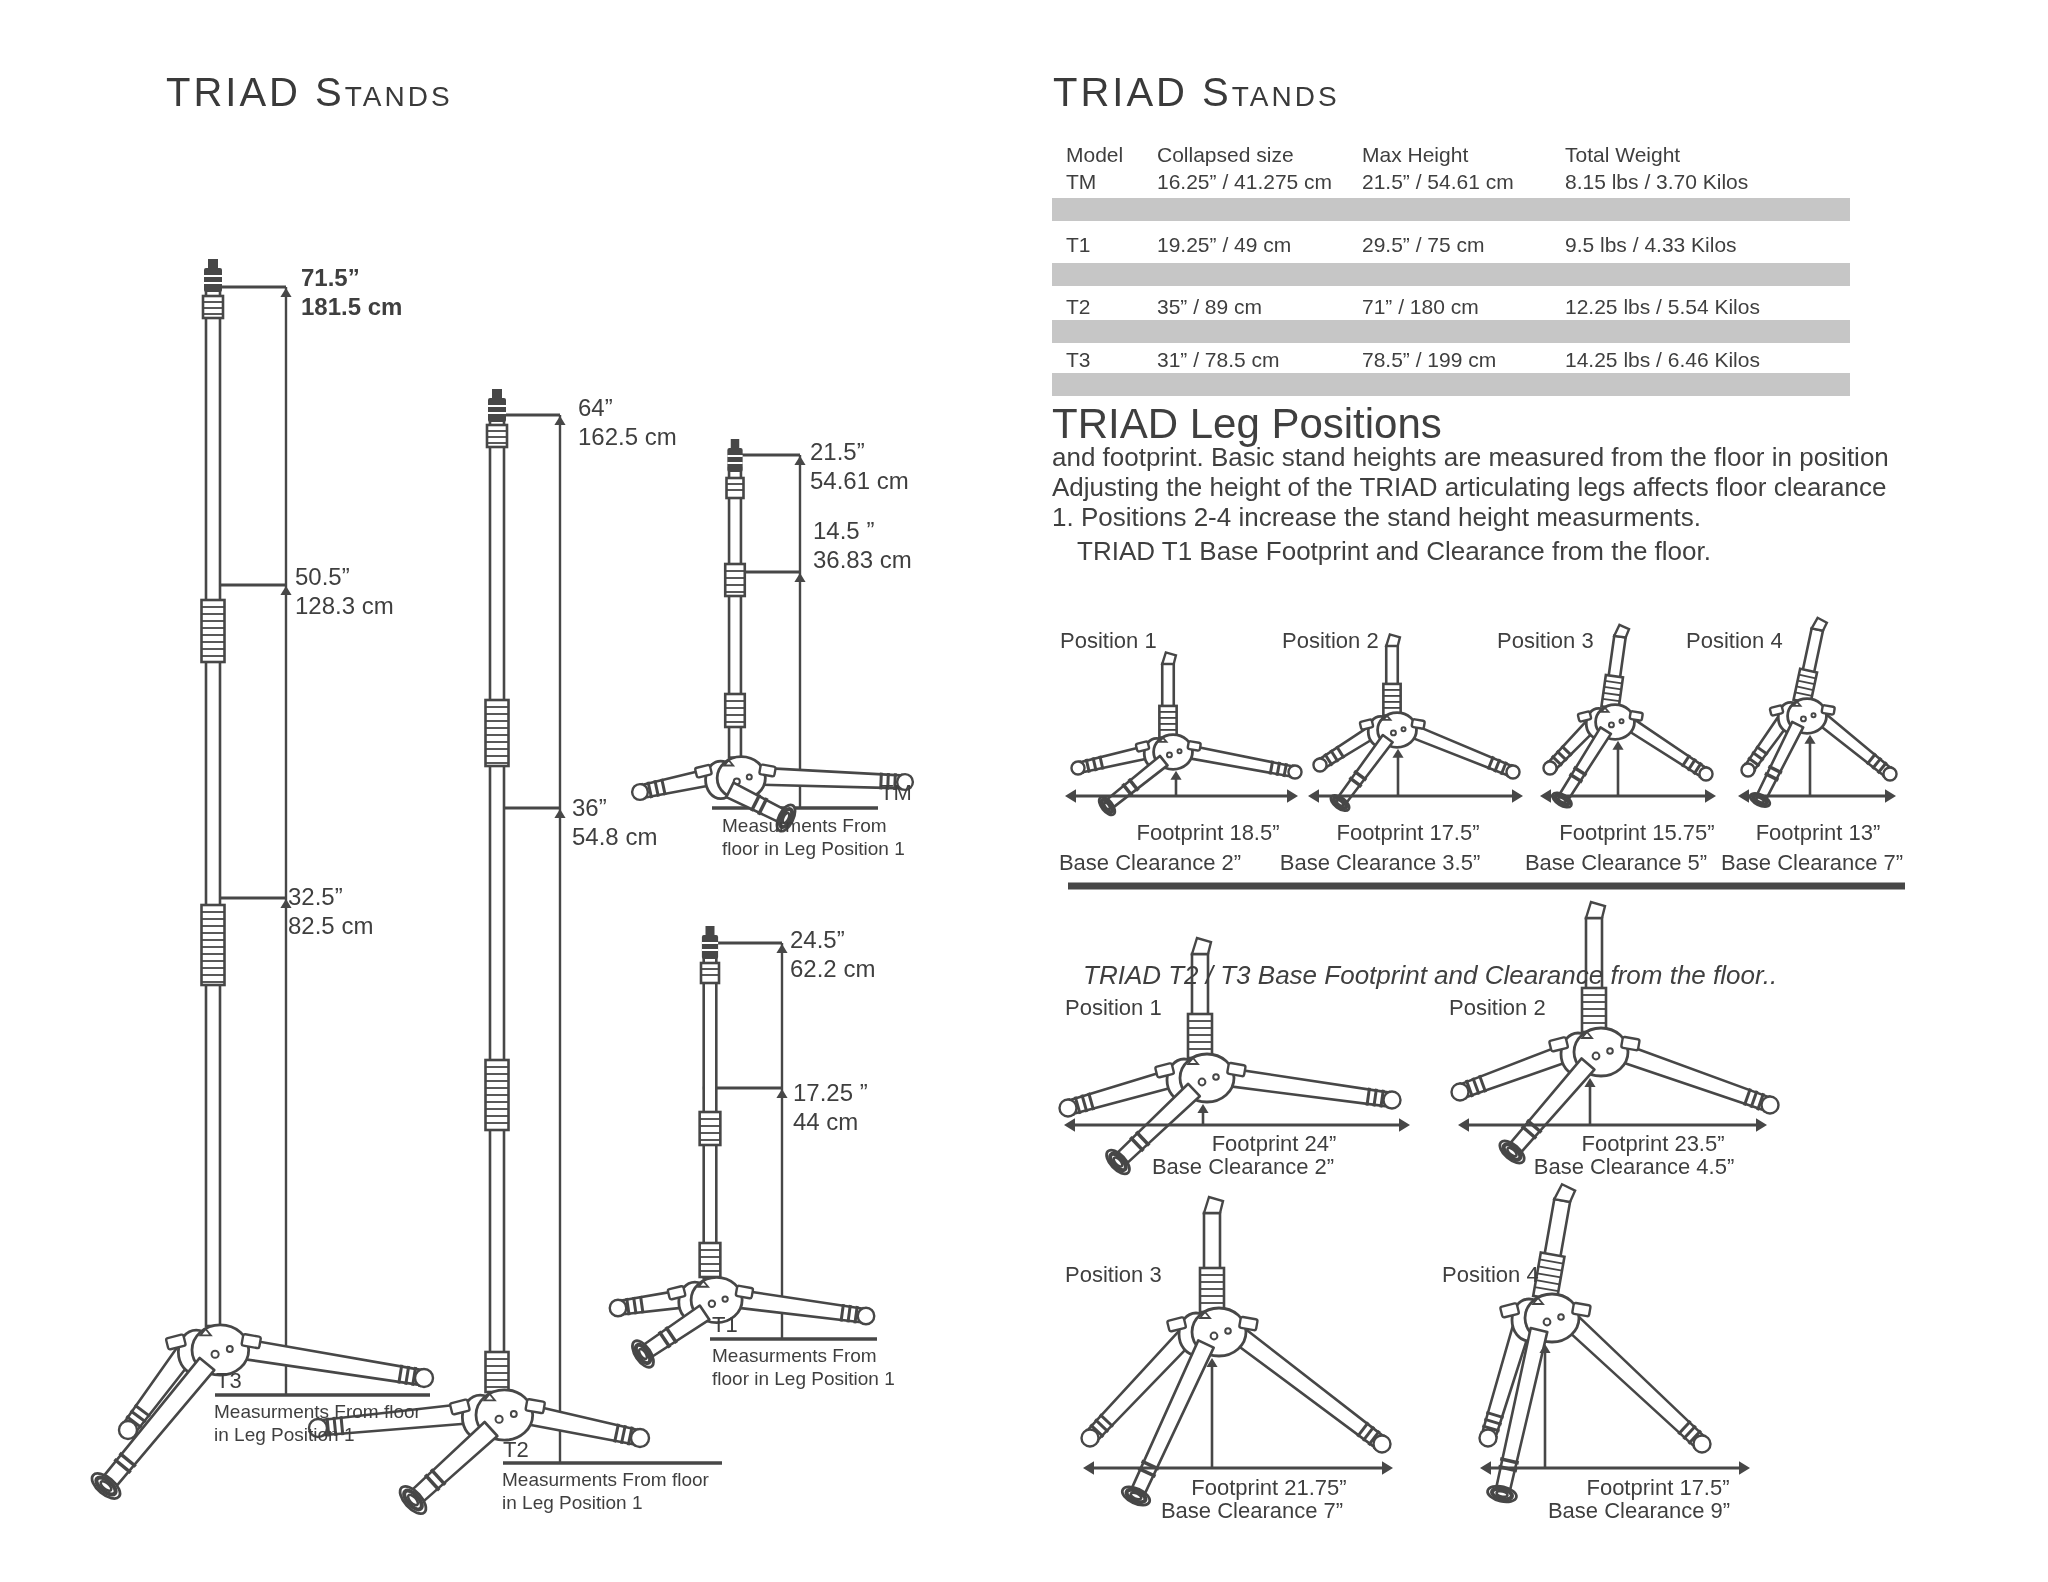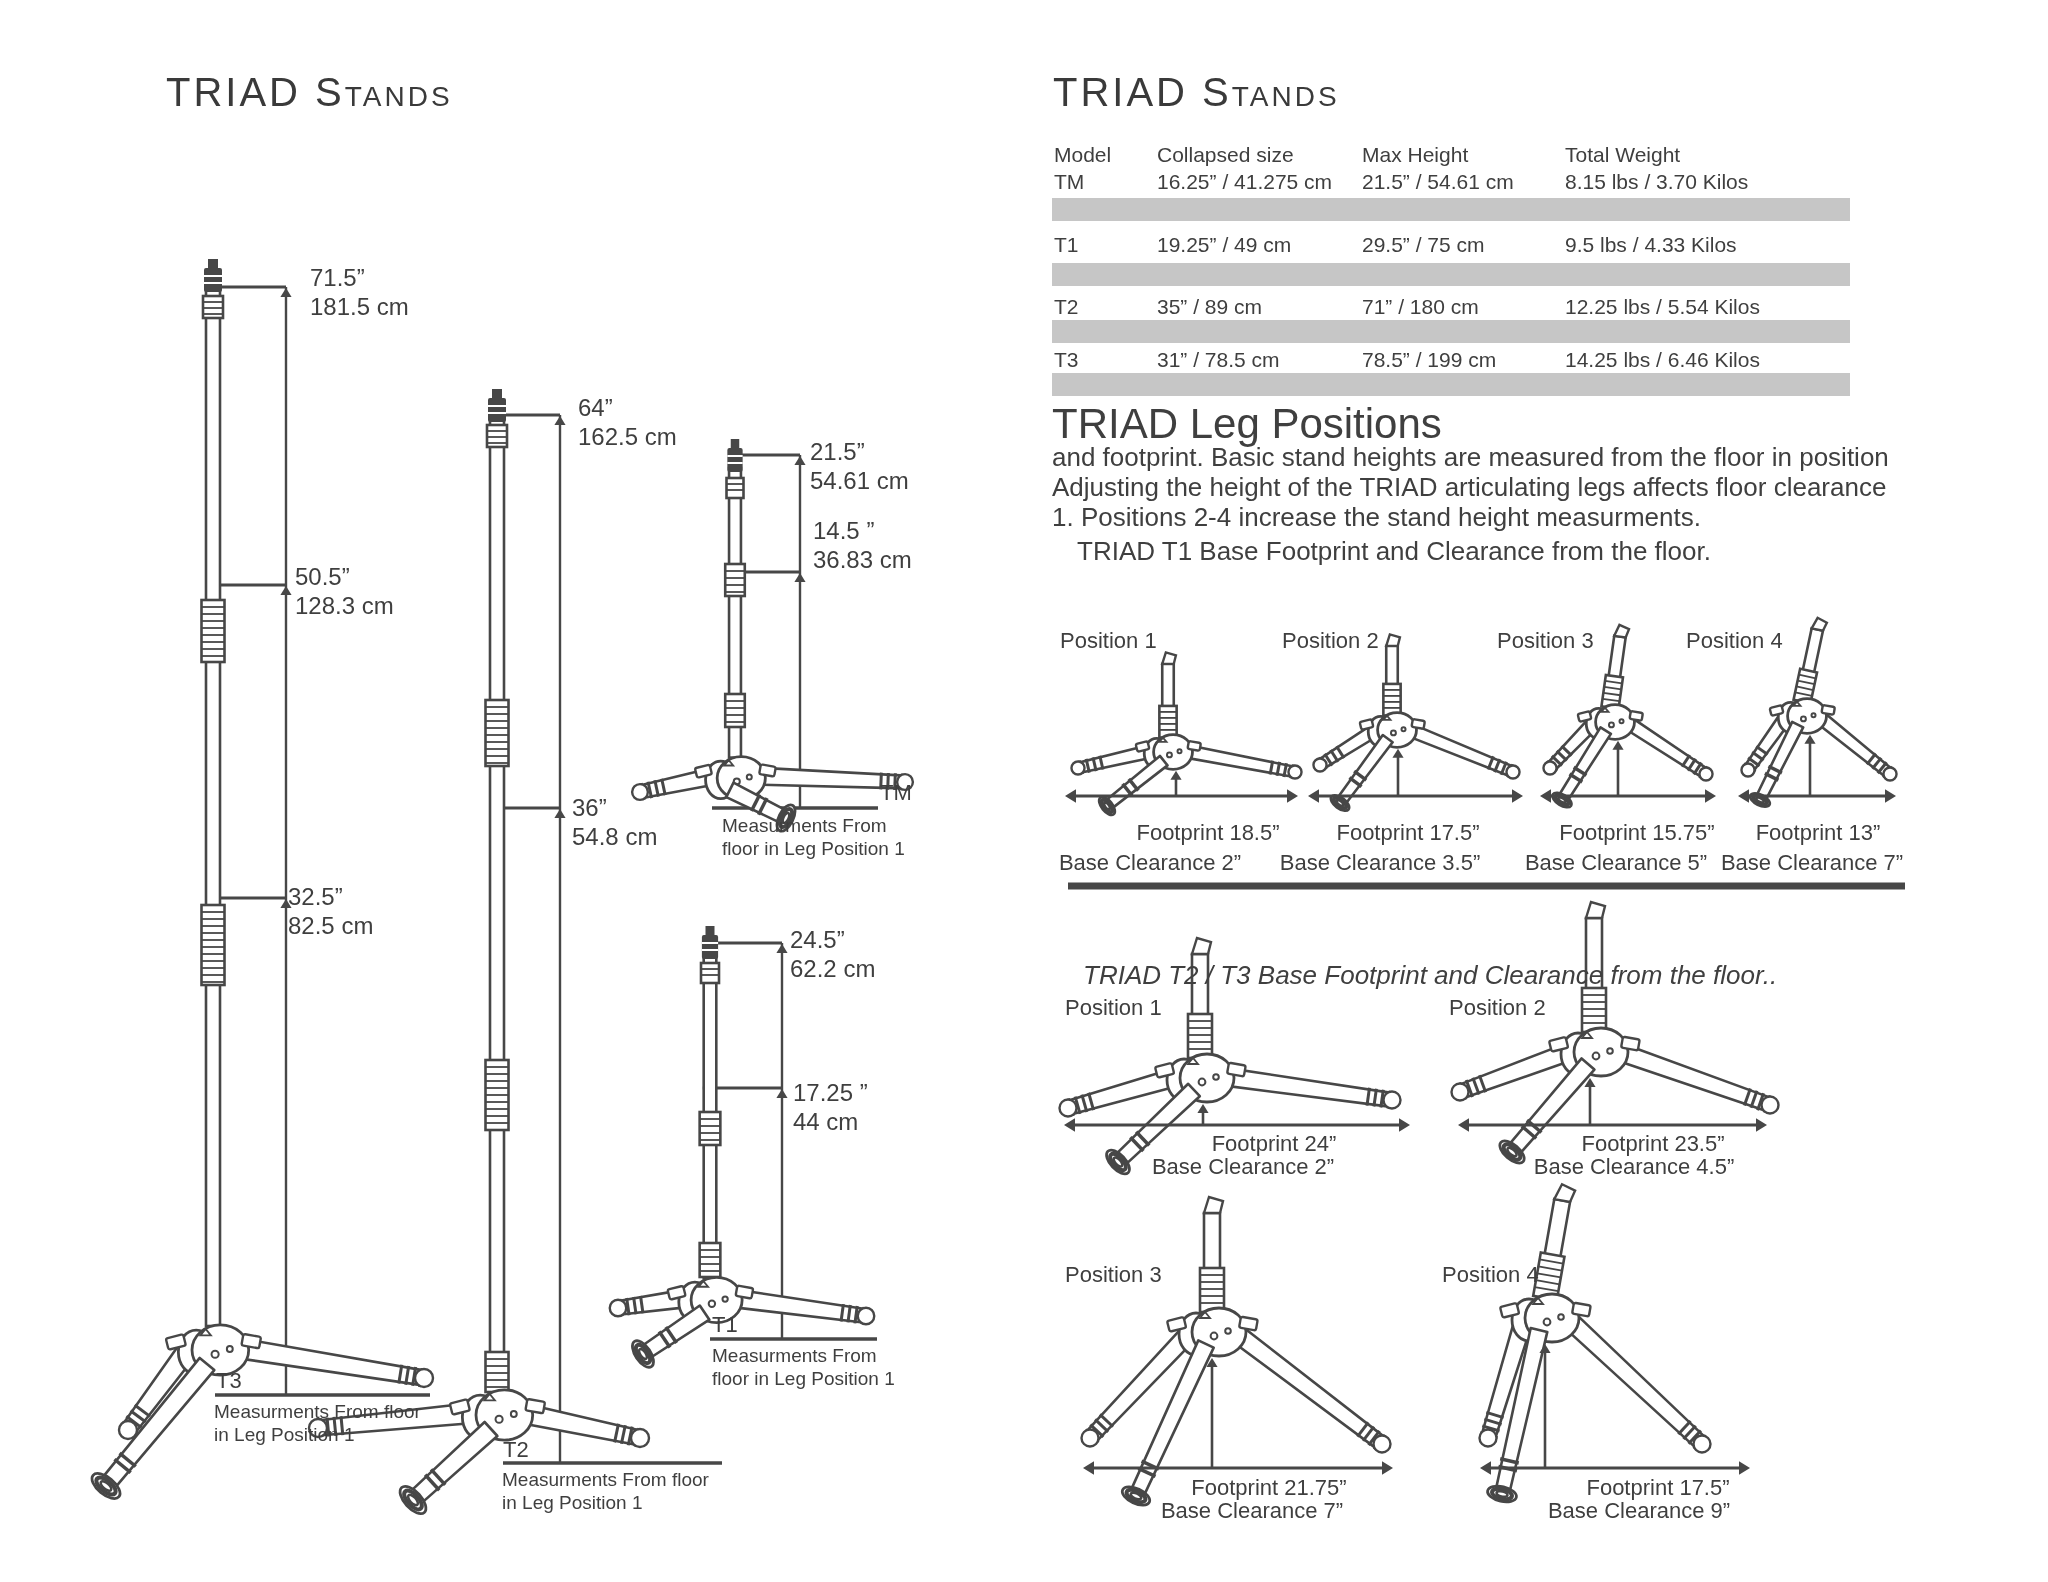--- a/index.html
+++ b/index.html
@@ -12,21 +12,21 @@
   .slabel{font-size:22px;font-weight:400;}
   .cap{font-size:19px;line-height:23px;}
   .h2{font-size:42px;}
   .body{font-size:26px;line-height:30px;}
   .h3{font-size:26px;margin-left:25px;}
   .pos{font-size:22px;}
   .fp{font-size:22px;transform:translateX(-50%);white-space:nowrap;}
   .tablewrap{position:absolute;left:1052px;top:140px;width:800px;height:262px;font-size:21px;}
   .trow{position:absolute;left:0;width:800px;height:26px;white-space:nowrap;}
   .trow span{position:absolute;top:0;}
-  .c1{left:2px;} .c2{left:105px;} .c3{left:310px;} .c4{left:513px;}
+  .c1{left:14px;} .c2{left:105px;} .c3{left:310px;} .c4{left:513px;}
   .bar{position:absolute;left:0;width:798px;height:23px;background:#c6c6c6;}
 </style>
 </head>
 <body>
 
 <div class="page">
 
   <svg id="art" width="2048" height="1582" viewBox="0 0 2048 1582">
       <g>
         <line x1="286" y1="287" x2="286" y2="1395" stroke="#474747" stroke-width="2.4"></line>
@@ -595,21 +595,21 @@
         <line x1="1486" y1="1468" x2="1744" y2="1468" stroke="#474747" stroke-width="3"></line>
         <polygon points="1491,1461.18 1491,1474.82 1480,1468" fill="#474747"></polygon>
         <polygon points="1739,1461.18 1739,1474.82 1750,1468" fill="#474747"></polygon>
         <line x1="1545" y1="1467" x2="1545" y2="1350" stroke="#474747" stroke-width="2.6"></line>
         <polygon points="1539.42,1353 1550.58,1353 1545,1344" fill="#474747"></polygon>
       </g>
     </svg>
 
   <div class="t title" style="left:166px;top:70px;">TRIAD Stands</div>
 
-  <div class="t meas" style="left:310px;top:263px;">
+  <div class="t meas" style="left:301px;top:263px;font-weight:bold;">
     <div>71.5”</div>
       <div>181.5 cm</div>
     </div>
   <div class="t meas" style="left:295px;top:562px;">
     <div>50.5”</div>
       <div>128.3 cm</div>
     </div>
   <div class="t meas" style="left:288px;top:882px;">
     <div>32.5”</div>
       <div>82.5 cm</div>

